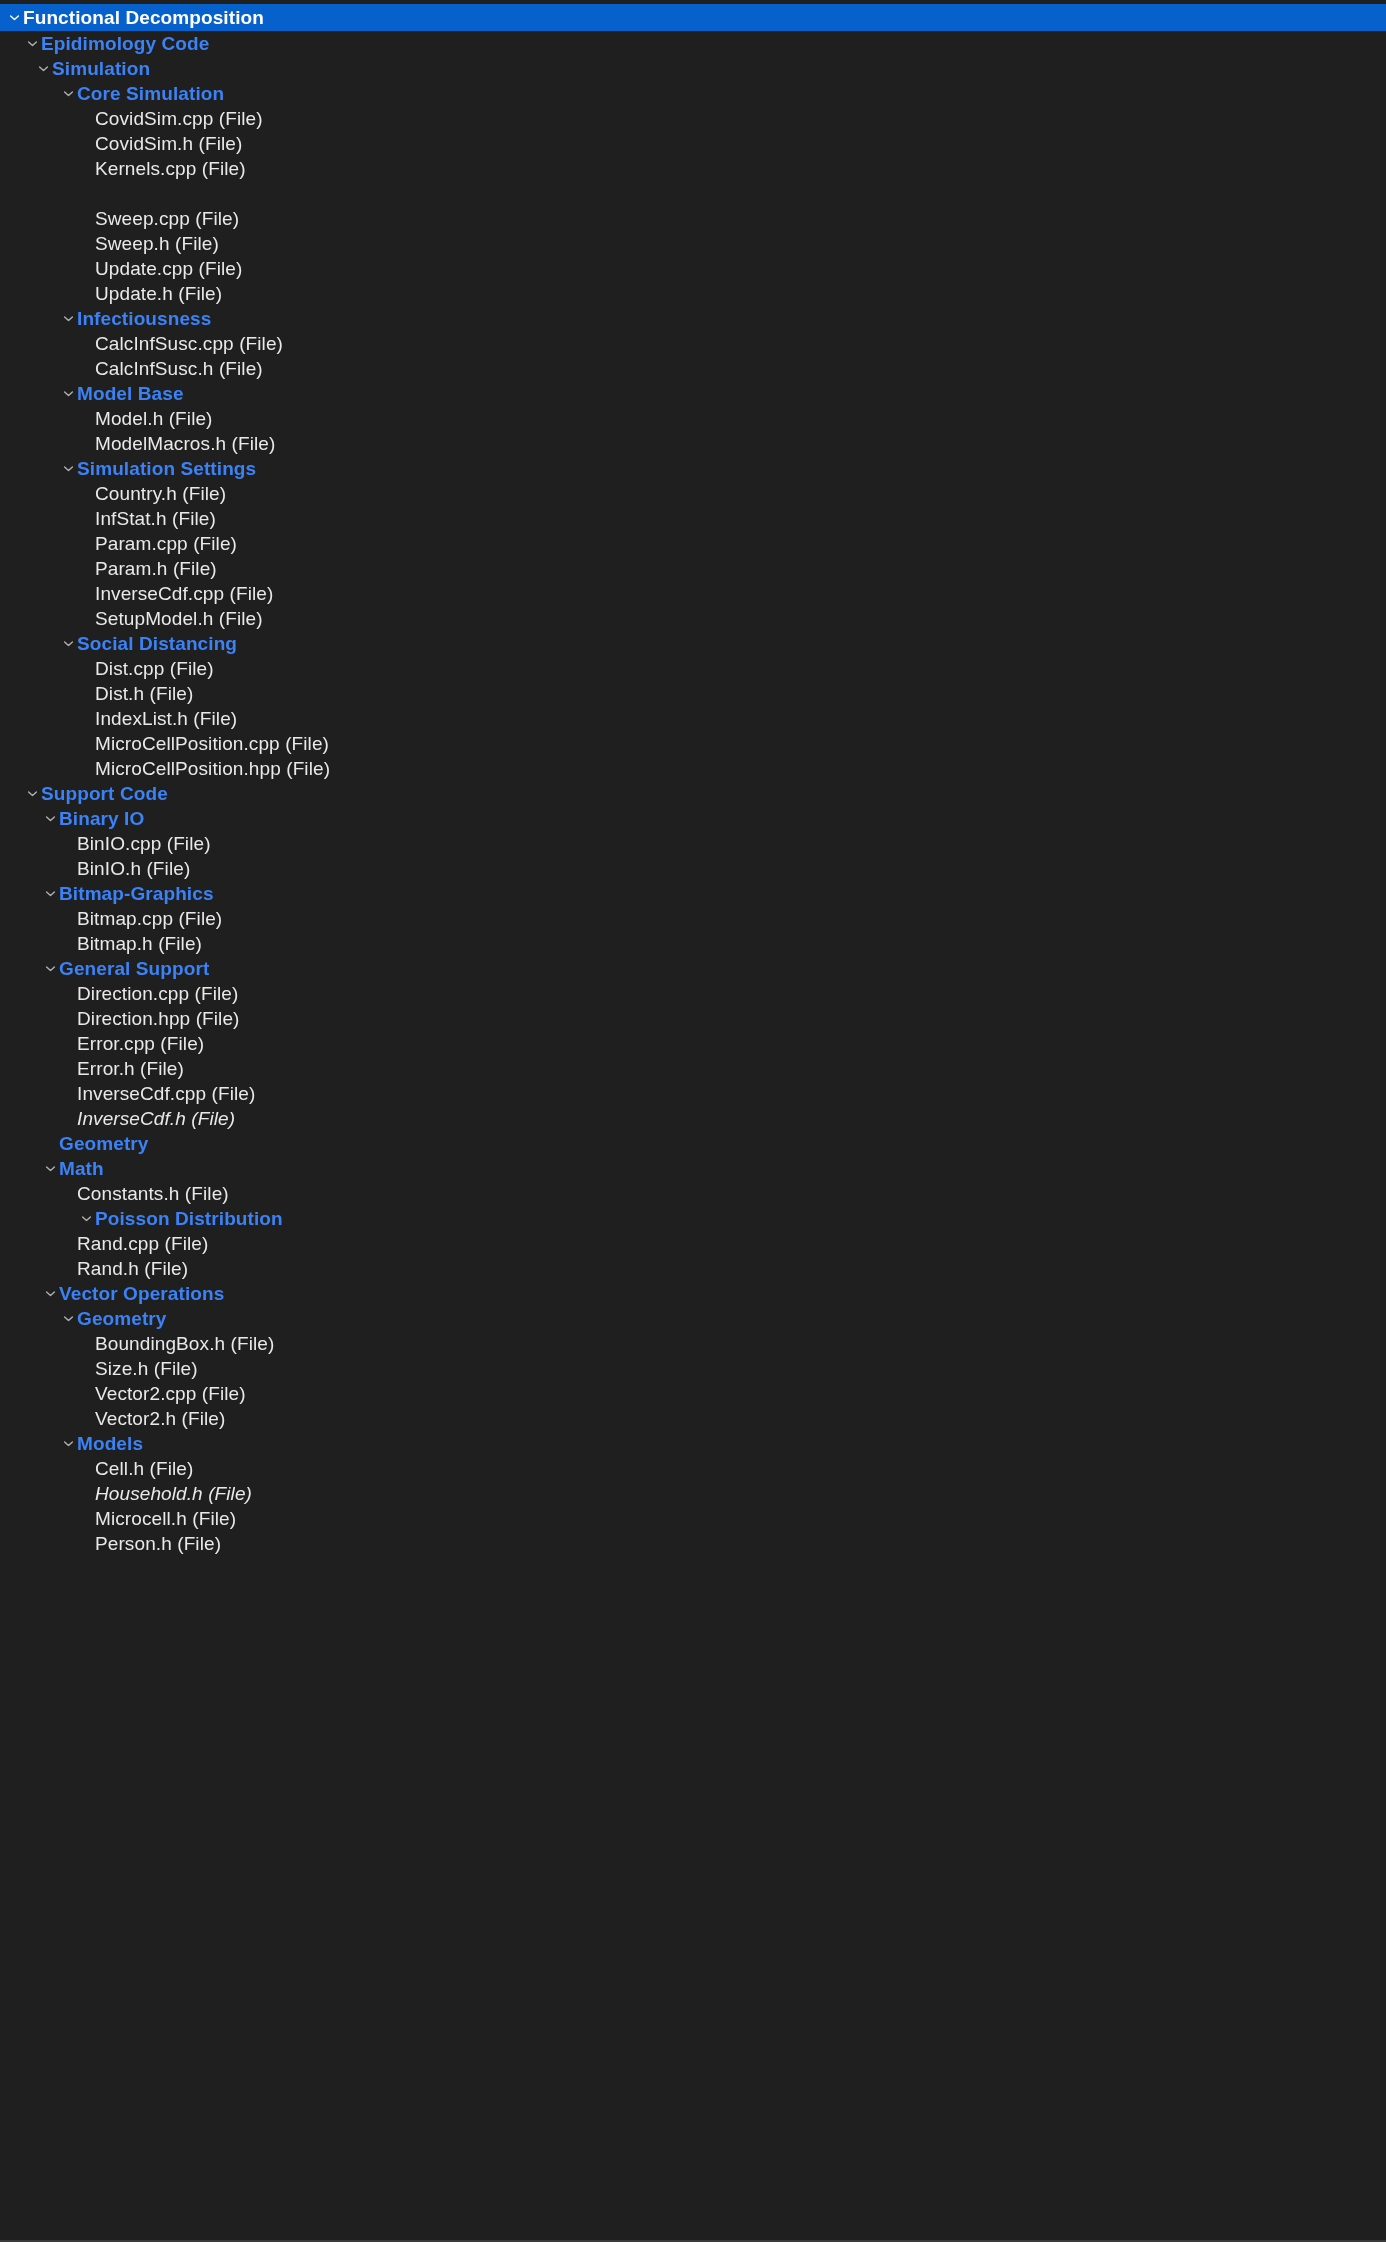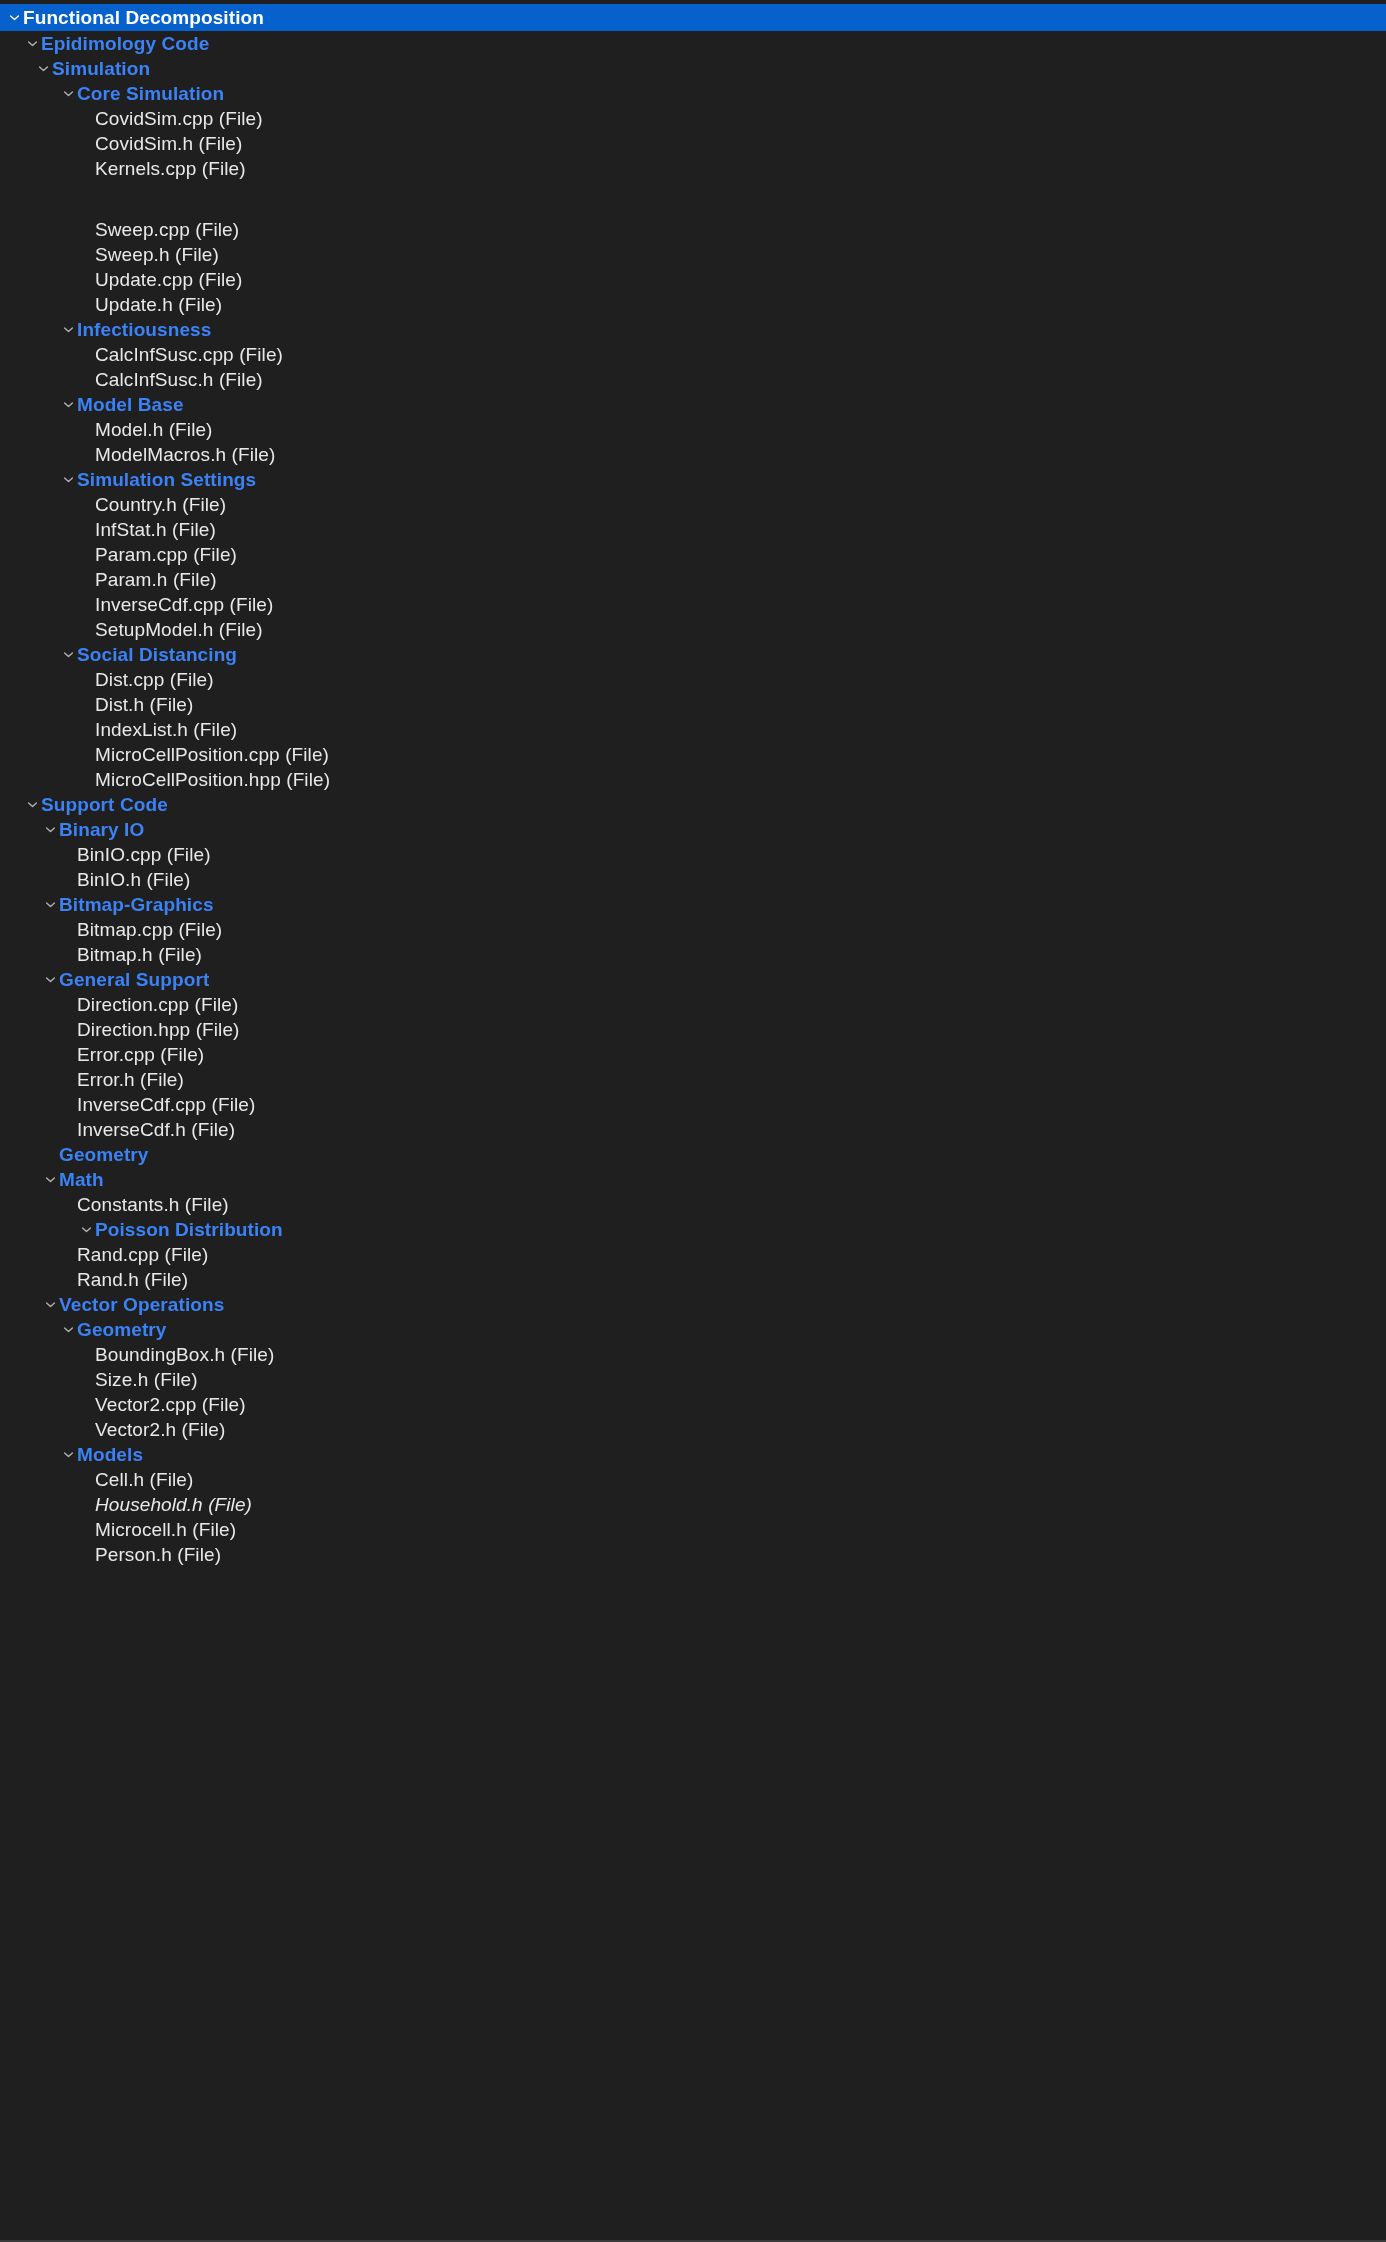--- a/index.html
+++ b/index.html
@@ -148,21 +148,21 @@
         <span class="label">Kernels.cpp (File)</span>
       </div>
       <div class="row file" style="padding-left: 78px; flex-direction: column;">
         <span class="twisty empty" style="color: rgb(176, 176, 176);">
           <svg width="13" height="13" viewBox="0 0 16 16" aria-hidden="true">
             <path d="M3.2 6.1 L8 10.6 L12.8 6.1" fill="none" stroke="currentColor" stroke-width="1.7" stroke-linecap="round" stroke-linejoin="round"></path>
           </svg>
         </span>
         <span class="label">Kernels.h (File)</span>
       </div>
-      <div class="row file" style="padding-left: 78px; margin-top: 11px;">
+      <div class="row file" style="padding-left: 78px;">
         <span class="twisty empty" style="color: rgb(176, 176, 176);">
           <svg width="13" height="13" viewBox="0 0 16 16" aria-hidden="true">
             <path d="M3.2 6.1 L8 10.6 L12.8 6.1" fill="none" stroke="currentColor" stroke-width="1.7" stroke-linecap="round" stroke-linejoin="round"></path>
           </svg>
         </span>
         <span class="label">Sweep.cpp (File)</span>
       </div>
       <div class="row file" style="padding-left: 78px;">
         <span class="twisty empty" style="color: rgb(176, 176, 176);">
           <svg width="13" height="13" viewBox="0 0 16 16" aria-hidden="true">
@@ -436,21 +436,21 @@
         <span class="label">Error.h (File)</span>
       </div>
       <div class="row file" style="padding-left: 60px;">
         <span class="twisty empty" style="color: rgb(176, 176, 176);">
           <svg width="13" height="13" viewBox="0 0 16 16" aria-hidden="true">
             <path d="M3.2 6.1 L8 10.6 L12.8 6.1" fill="none" stroke="currentColor" stroke-width="1.7" stroke-linecap="round" stroke-linejoin="round"></path>
           </svg>
         </span>
         <span class="label">InverseCdf.cpp (File)</span>
       </div>
-      <div class="row file" style="padding-left: 60px;">
+      <div class="row file" style="padding-left: 60px; font-style: italic;">
         <span class="twisty empty" style="color: rgb(176, 176, 176);">
           <svg width="13" height="13" viewBox="0 0 16 16" aria-hidden="true">
             <path d="M3.2 6.1 L8 10.6 L12.8 6.1" fill="none" stroke="currentColor" stroke-width="1.7" stroke-linecap="round" stroke-linejoin="round"></path>
           </svg>
         </span>
         <span class="label">InverseCdf.h (File)</span>
       </div>
       <div class="row folder" style="padding-left: 42px;">
         <span class="twisty empty" style="color: rgb(176, 176, 176);">
           <svg width="13" height="13" viewBox="0 0 16 16" aria-hidden="true">

